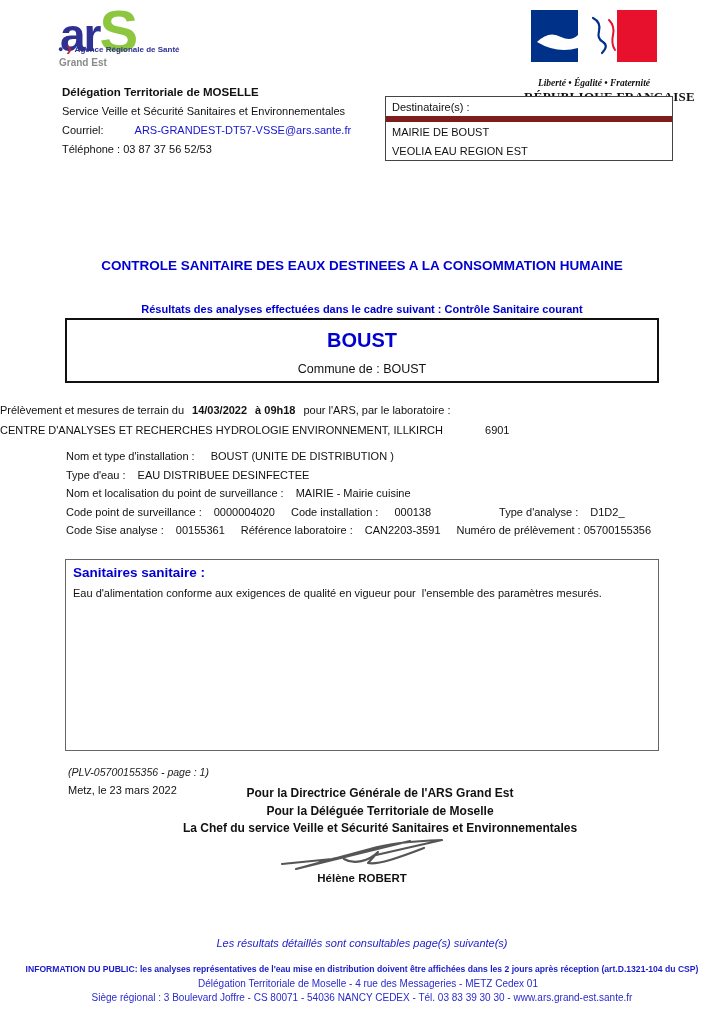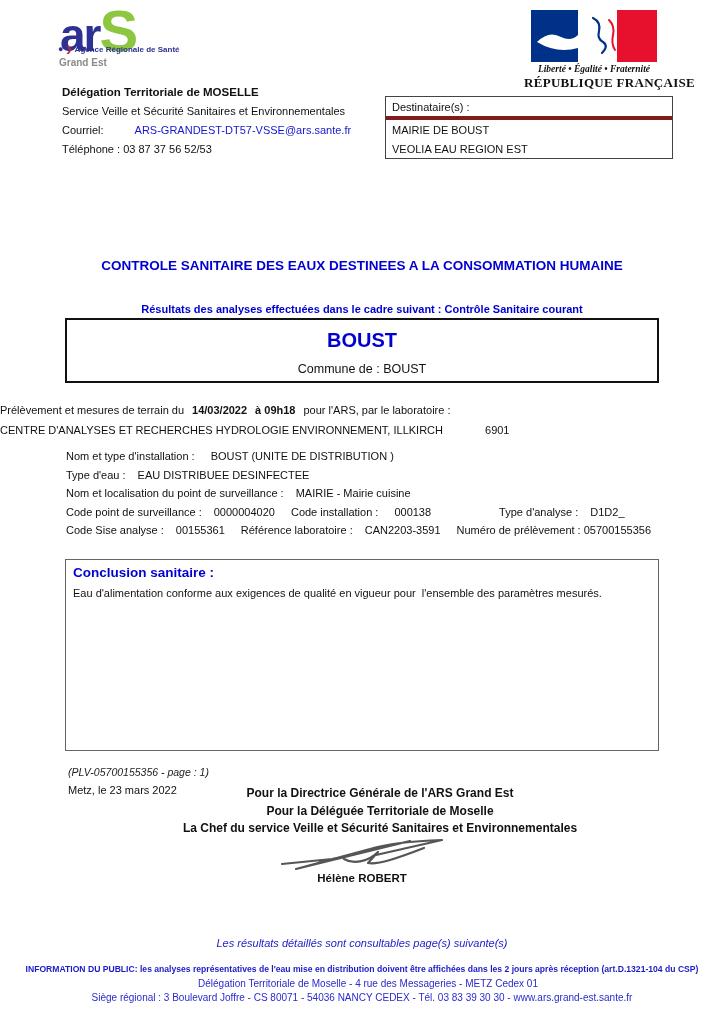--- a/index.html
+++ b/index.html
@@ -24,25 +24,25 @@
   .ars-tagline .tagtext { color: #2e3192; font-weight: bold; }
   .ars-region { position: absolute; left: 1px; top: 49px; font-size: 10px; color: #8a8a8a; font-weight: bold; }
   
   .header-left { position: absolute; left: 62px; top: 86px; font-size: 11px; }
   .header-left .row { margin-bottom: 7px; white-space: nowrap; }
   .delegation { font-weight: bold; font-size: 11.5px; }
   .email { color: #1515d0; padding-left: 31px; }
   
   .marianne-block { position: absolute; left: 524px; top: 10px; width: 140px; text-align: center; }
   .marianne-flag { display: block; margin: 0 auto; }
-  .motto { font-family: "Liberation Serif", serif; font-style: italic; font-weight: bold; font-size: 9.5px; margin-top: 2px; white-space: nowrap; }
+  .motto { font-family: "Liberation Serif", serif; font-style: italic; font-weight: bold; font-size: 9.5px; margin-top: 16px; white-space: nowrap; }
   .republic { font-family: "Liberation Serif", serif; font-weight: bold; font-size: 13px; letter-spacing: 0.3px; margin-top: 1px; white-space: nowrap; }
   
   .dest-box { position: absolute; left: 385px; top: 96px; width: 288px; border: 1px solid #444; font-size: 11px; background:#fff; }
-  .dest-label { padding: 4px 6px 3px 6px; border-bottom: 4px solid #7f1d1d; }
+  .dest-label { padding: 4px 6px 3px 6px; border-bottom: 6px solid #7f1d1d; }
   .dest-name { padding: 4px 6px 3px 6px; font-weight: normal; }
   
   .doc-title { position: absolute; left: 0; top: 258px; width: 100%; text-align: center; color: #0000d2; font-weight: bold; font-size: 13.5px; }
   .doc-subtitle { position: absolute; left: 0; top: 303px; width: 100%; text-align: center; color: #0000d2; font-weight: bold; font-size: 11px; }
   
   .boust-box { position: absolute; left: 65px; top: 318px; width: 594px; height: 65px; border: 2px solid #111; text-align: center; }
   .boust-name { margin-top: 9px; color: #0000d2; font-weight: bold; font-size: 20px; }
   .boust-commune { margin-top: 10px; font-size: 12.5px; }
   
   .sampling { position: absolute; left: 0; top: 404px; width: 100%; text-align: left; font-size: 11px; }
@@ -150,21 +150,21 @@
     </div>
     <div class="drow">
       <span class="lbl">Code point de surveillance :</span><span class="sp8"></span><span class="val">0000004020</span><span class="sp16"></span><span class="lbl">Code installation :</span><span class="sp16"></span><span class="val">000138</span><span class="sp40"></span><span class="lbl">Type d'analyse :</span><span class="sp8"></span><span class="val">D1D2_</span>
     </div>
     <div class="drow">
       <span class="lbl">Code Sise analyse :</span><span class="sp8"></span><span class="val">00155361</span><span class="sp16"></span><span class="lbl">Référence laboratoire :</span><span class="sp8"></span><span class="val">CAN2203-3591</span><span class="sp16"></span><span class="lbl">Numéro de prélèvement :</span> <span class="val">05700155356</span>
     </div>
   </div>
 
   <div class="conclusion-box">
-    <div class="conclusion-title">Conclusion sanitaire :</div>
+    <div class="conclusion-title">Sanitaires sanitaire :</div>
     <div class="conclusion-text">Eau d'alimentation conforme aux exigences de qualité en vigueur pour  l'ensemble des paramètres mesurés.</div>
   </div>
 
   <div class="sig-ref">(PLV-05700155356 - page : 1)</div>
   <div class="sig-place">Metz, le 23 mars 2022</div>
   <div class="sig-lines">
     <div class="sline">Pour la Directrice Générale de l'ARS Grand Est</div>
     <div class="sline">Pour la Déléguée Territoriale de Moselle</div>
     <div class="sline">La Chef du service Veille et Sécurité Sanitaires et Environnementales</div>
   </div>

